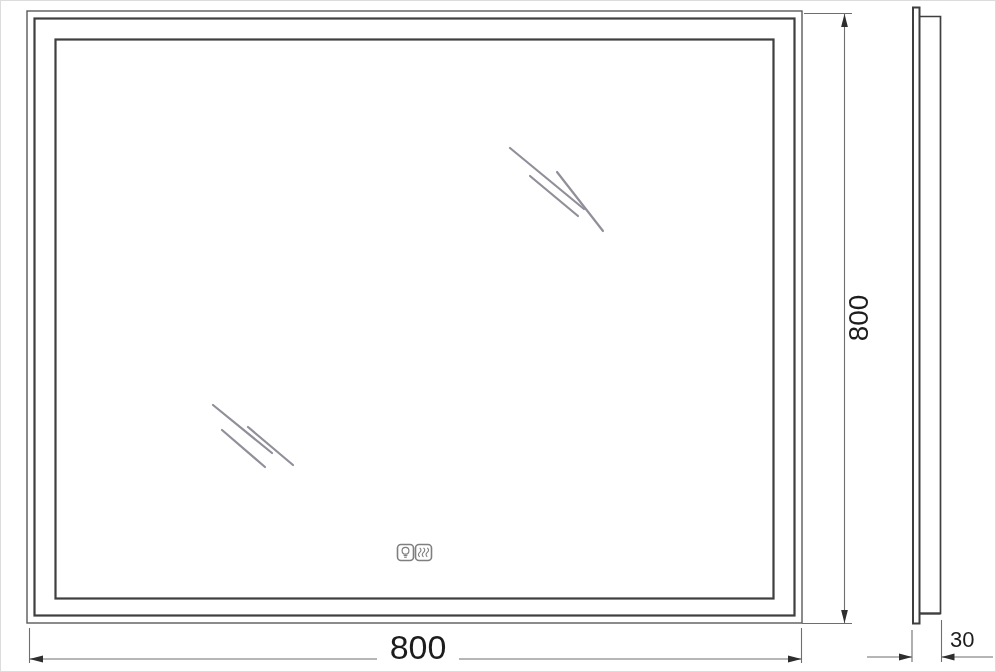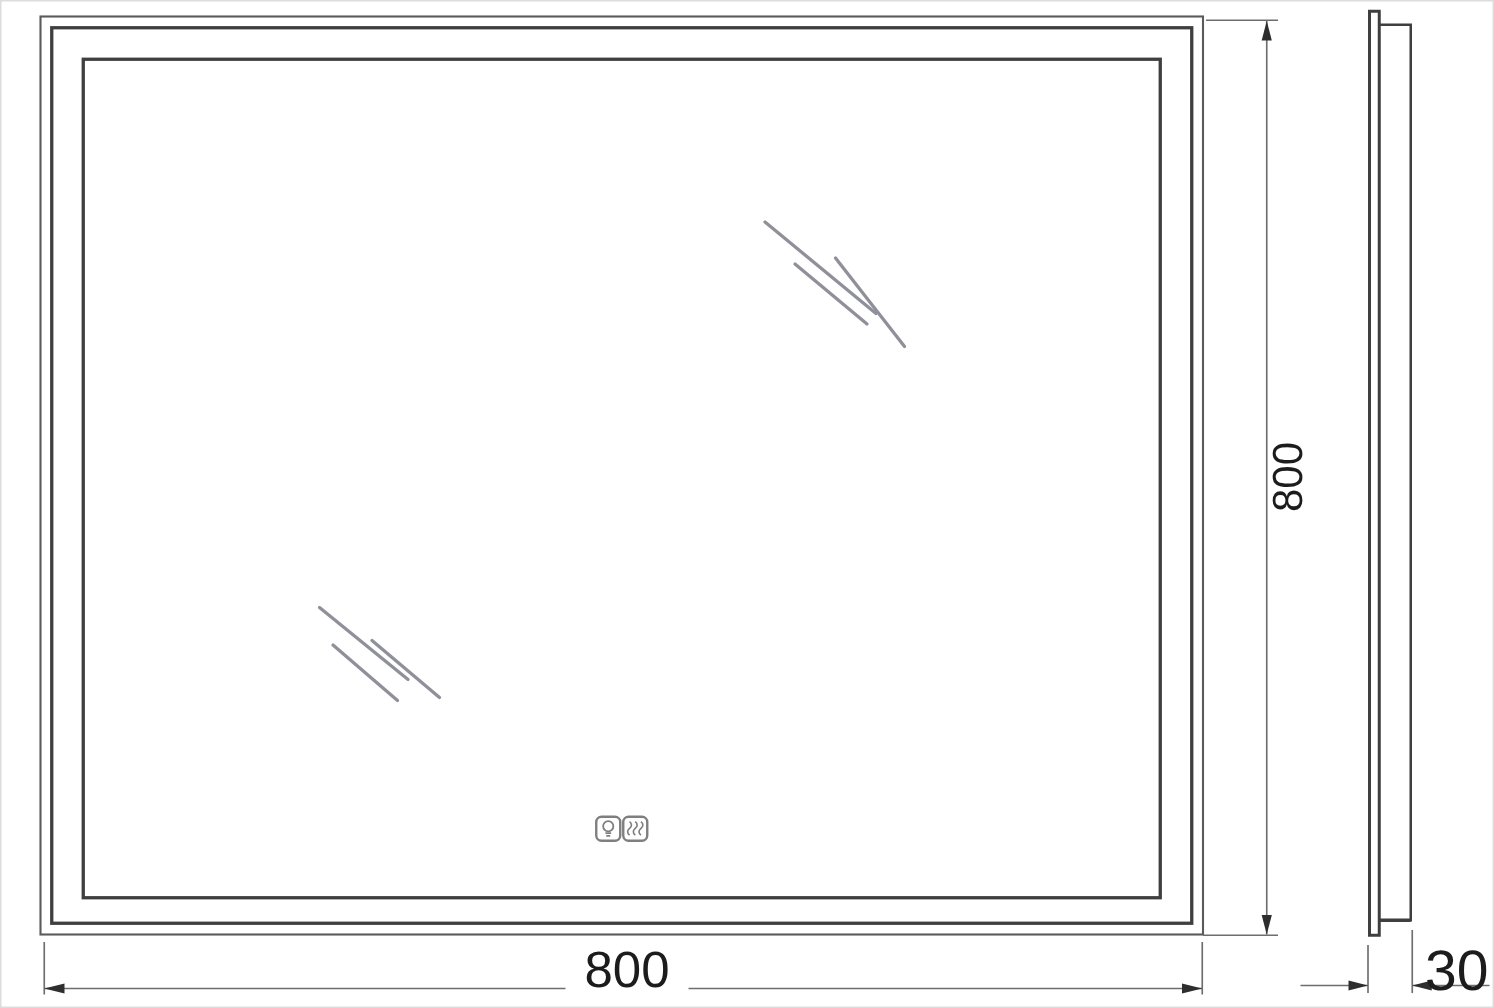--- a/index.html
+++ b/index.html
@@ -42,21 +42,21 @@
     text-align:center;font-size:34px;
     background:var(--background);
   }
   .dim-height{
     left:858px;top:317px;
     font-size:28px;
     transform:translate(-50%,-50%) rotate(-90deg);
   }
   .dim-depth{
     left:949px;top:628px;
-    font-size:38px;
+    font-size:22px;
   }
 </style>
 </head>
 <body>
 
 <div class="canvas">
 
   <svg width="996" height="672" viewBox="0 0 996 672">
 
     <g>

